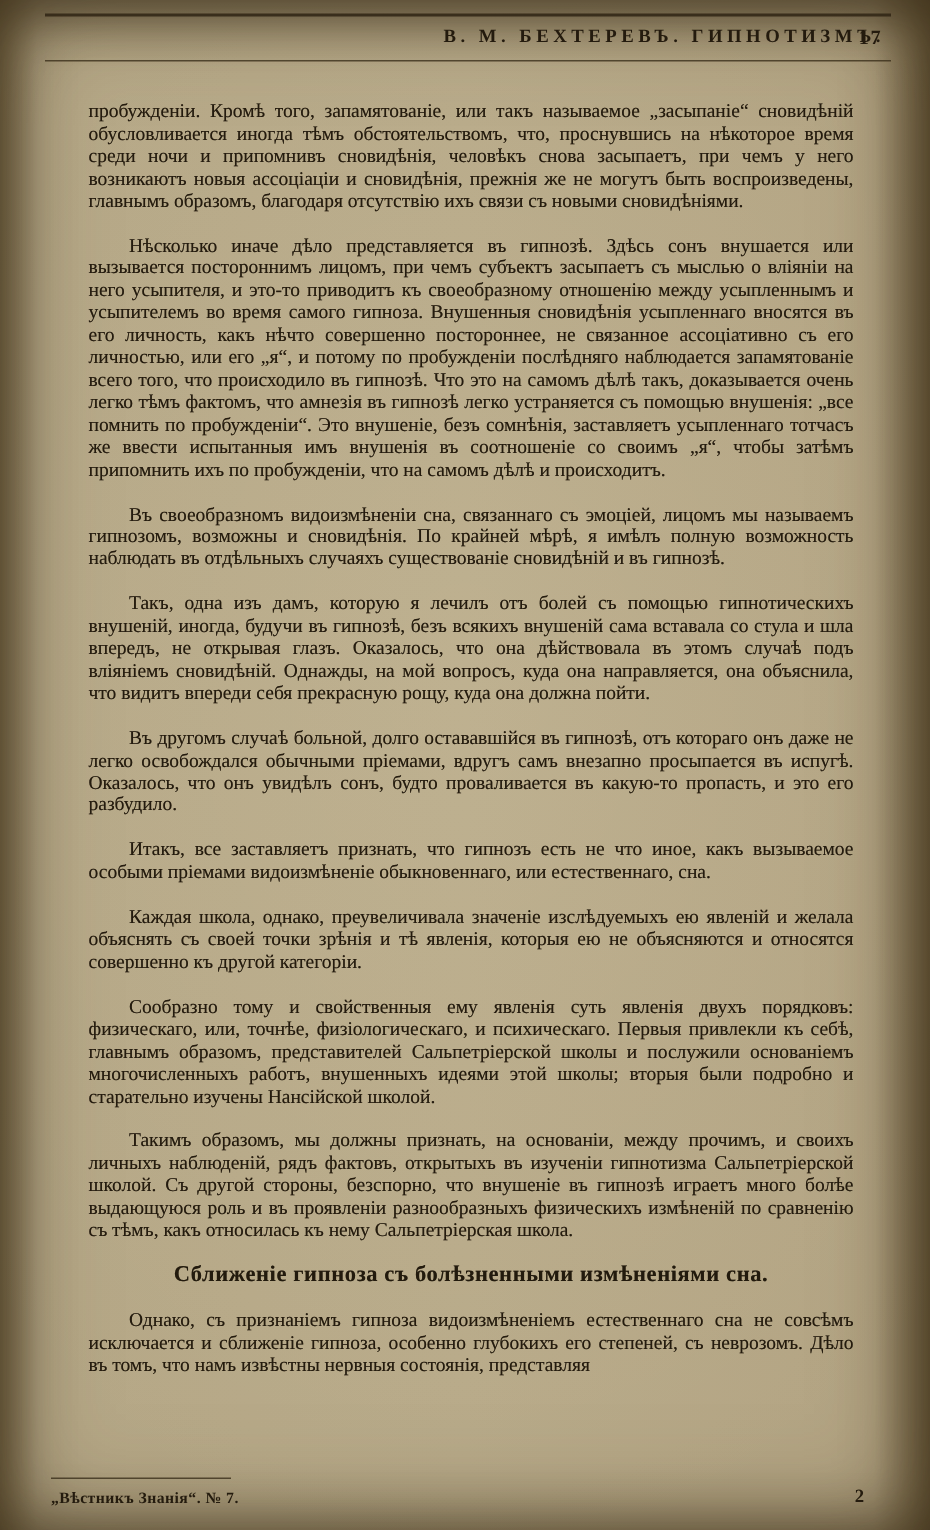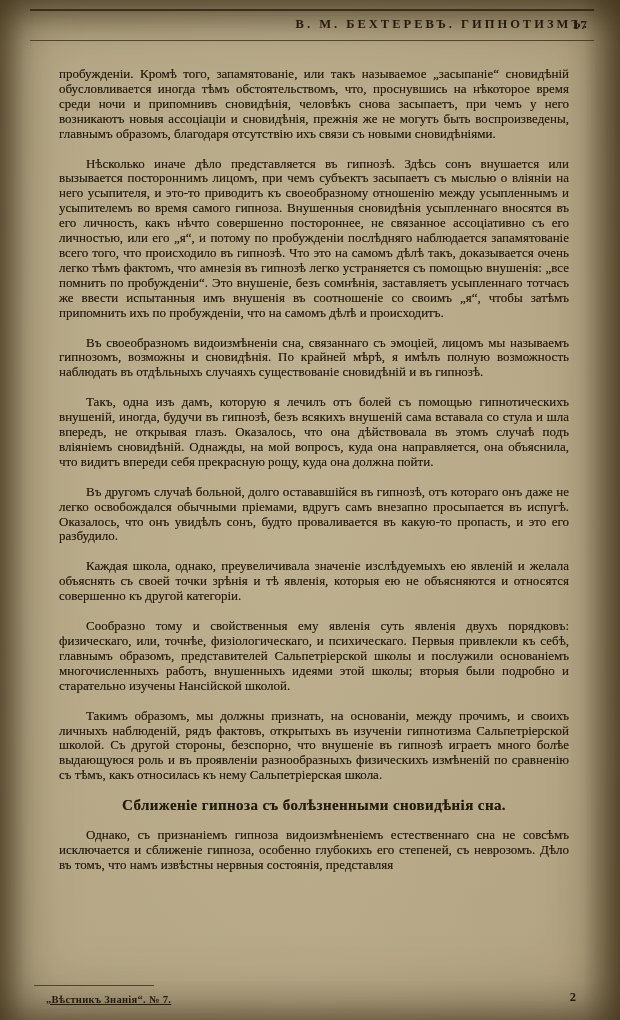--- a/index.html
+++ b/index.html
@@ -66,24 +66,23 @@
   }
   
   .footer-rule {
     position: absolute; left: 34px; bottom: 34px;
     width: 120px; height: 1px; background: #3a2e1a; opacity: .8;
   }
   .footer {
     position: absolute; left: 34px; right: 34px; bottom: 15px; height: 16px;
   }
   .footer-left {
-    position: absolute; left: 12px; bottom: 0;
+    position: absolute; left: 0; bottom: 0;
     font-size: 10.5px; font-weight: bold; letter-spacing: 0.3px;
     color: #241b0e;
-    text-decoration: underline;
   }
   .footer-right {
     position: absolute; right: 10px; bottom: 0;
     font-size: 12.5px; font-weight: bold;
     color: #241b0e;
   }
 </style>
 </head>
 <body>
 
@@ -97,24 +96,25 @@
   </div>
 
   <div class="head-rule"></div>
 
   <div class="body-text" id="body-text">
       <p class="no-indent">пробужденіи. Кромѣ того, запамятованіе, или такъ называемое „засыпаніе“ сновидѣній обусловливается иногда тѣмъ обстоятельствомъ, что, проснувшись на нѣкоторое время среди ночи и припомнивъ сновидѣнія, человѣкъ снова засыпаетъ, при чемъ у него возникаютъ новыя ассоціаціи и сновидѣнія, прежнія же не могутъ быть воспроизведены, главнымъ образомъ, благодаря отсутствію ихъ связи съ новыми сновидѣніями.</p>
       <p>Нѣсколько иначе дѣло представляется въ гипнозѣ. Здѣсь сонъ внушается или вызывается постороннимъ лицомъ, при чемъ субъектъ засыпаетъ съ мыслью о вліяніи на него усыпителя, и это-то приводитъ къ своеобразному отношенію между усыпленнымъ и усыпителемъ во время самого гипноза. Внушенныя сновидѣнія усыпленнаго вносятся въ его личность, какъ нѣчто совершенно постороннее, не связанное ассоціативно съ его личностью, или его „я“, и потому по пробужденіи послѣдняго наблюдается запамятованіе всего того, что происходило въ гипнозѣ. Что это на самомъ дѣлѣ такъ, доказывается очень легко тѣмъ фактомъ, что амнезія въ гипнозѣ легко устраняется съ помощью внушенія: „все помнить по пробужденіи“. Это внушеніе, безъ сомнѣнія, заставляетъ усыпленнаго тотчасъ же ввести испытанныя имъ внушенія въ соотношеніе со своимъ „я“, чтобы затѣмъ припомнить ихъ по пробужденіи, что на самомъ дѣлѣ и происходитъ.</p>
       <p>Въ своеобразномъ видоизмѣненіи сна, связаннаго съ эмоціей, лицомъ мы называемъ гипнозомъ, возможны и сновидѣнія. По крайней мѣрѣ, я имѣлъ полную возможность наблюдать въ отдѣльныхъ случаяхъ существованіе сновидѣній и въ гипнозѣ.</p>
       <p>Такъ, одна изъ дамъ, которую я лечилъ отъ болей съ помощью гипнотическихъ внушеній, иногда, будучи въ гипнозѣ, безъ всякихъ внушеній сама вставала со стула и шла впередъ, не открывая глазъ. Оказалось, что она дѣйствовала въ этомъ случаѣ подъ вліяніемъ сновидѣній. Однажды, на мой вопросъ, куда она направляется, она объяснила, что видитъ впереди себя прекрасную рощу, куда она должна пойти.</p>
       <p>Въ другомъ случаѣ больной, долго остававшійся въ гипнозѣ, отъ котораго онъ даже не легко освобождался обычными пріемами, вдругъ самъ внезапно просыпается въ испугѣ. Оказалось, что онъ увидѣлъ сонъ, будто проваливается въ какую-то пропасть, и это его разбудило.</p>
+      <p>Итакъ, все заставляетъ признать, что гипнозъ есть не что иное, какъ вызываемое особыми пріемами видоизмѣненіе обыкновеннаго, или естественнаго, сна.</p>
       <p>Каждая школа, однако, преувеличивала значеніе изслѣдуемыхъ ею явленій и желала объяснять съ своей точки зрѣнія и тѣ явленія, которыя ею не объясняются и относятся совершенно къ другой категоріи.</p>
       <p>Сообразно тому и свойственныя ему явленія суть явленія двухъ порядковъ: физическаго, или, точнѣе, физіологическаго, и психическаго. Первыя привлекли къ себѣ, главнымъ образомъ, представителей Сальпетріерской школы и послужили основаніемъ многочисленныхъ работъ, внушенныхъ идеями этой школы; вторыя были подробно и старательно изучены Нансійской школой.</p>
       <p>Такимъ образомъ, мы должны признать, на основаніи, между прочимъ, и своихъ личныхъ наблюденій, рядъ фактовъ, открытыхъ въ изученіи гипнотизма Сальпетріерской школой. Съ другой стороны, безспорно, что внушеніе въ гипнозѣ играетъ много болѣе выдающуюся роль и въ проявленіи разнообразныхъ физическихъ измѣненій по сравненію съ тѣмъ, какъ относилась къ нему Сальпетріерская школа.</p>
-      <h2>Сближеніе гипноза съ болѣзненными сновидѣнія сна.</h2>
+      <h2>Сближеніе гипноза съ болѣзненными измѣненіями сна.</h2>
       <p>Однако, съ признаніемъ гипноза видоизмѣненіемъ естественнаго сна не совсѣмъ исключается и сближеніе гипноза, особенно глубокихъ его степеней, съ неврозомъ. Дѣло въ томъ, что намъ извѣстны нервныя состоянія, представляя</p>
     </div>
 
   <div class="footer-rule"></div>
 
   <div class="footer">
     <span class="footer-left">„Вѣстникъ Знанія“. № 7.</span>
     <span class="footer-right">2</span>
   </div>
 

